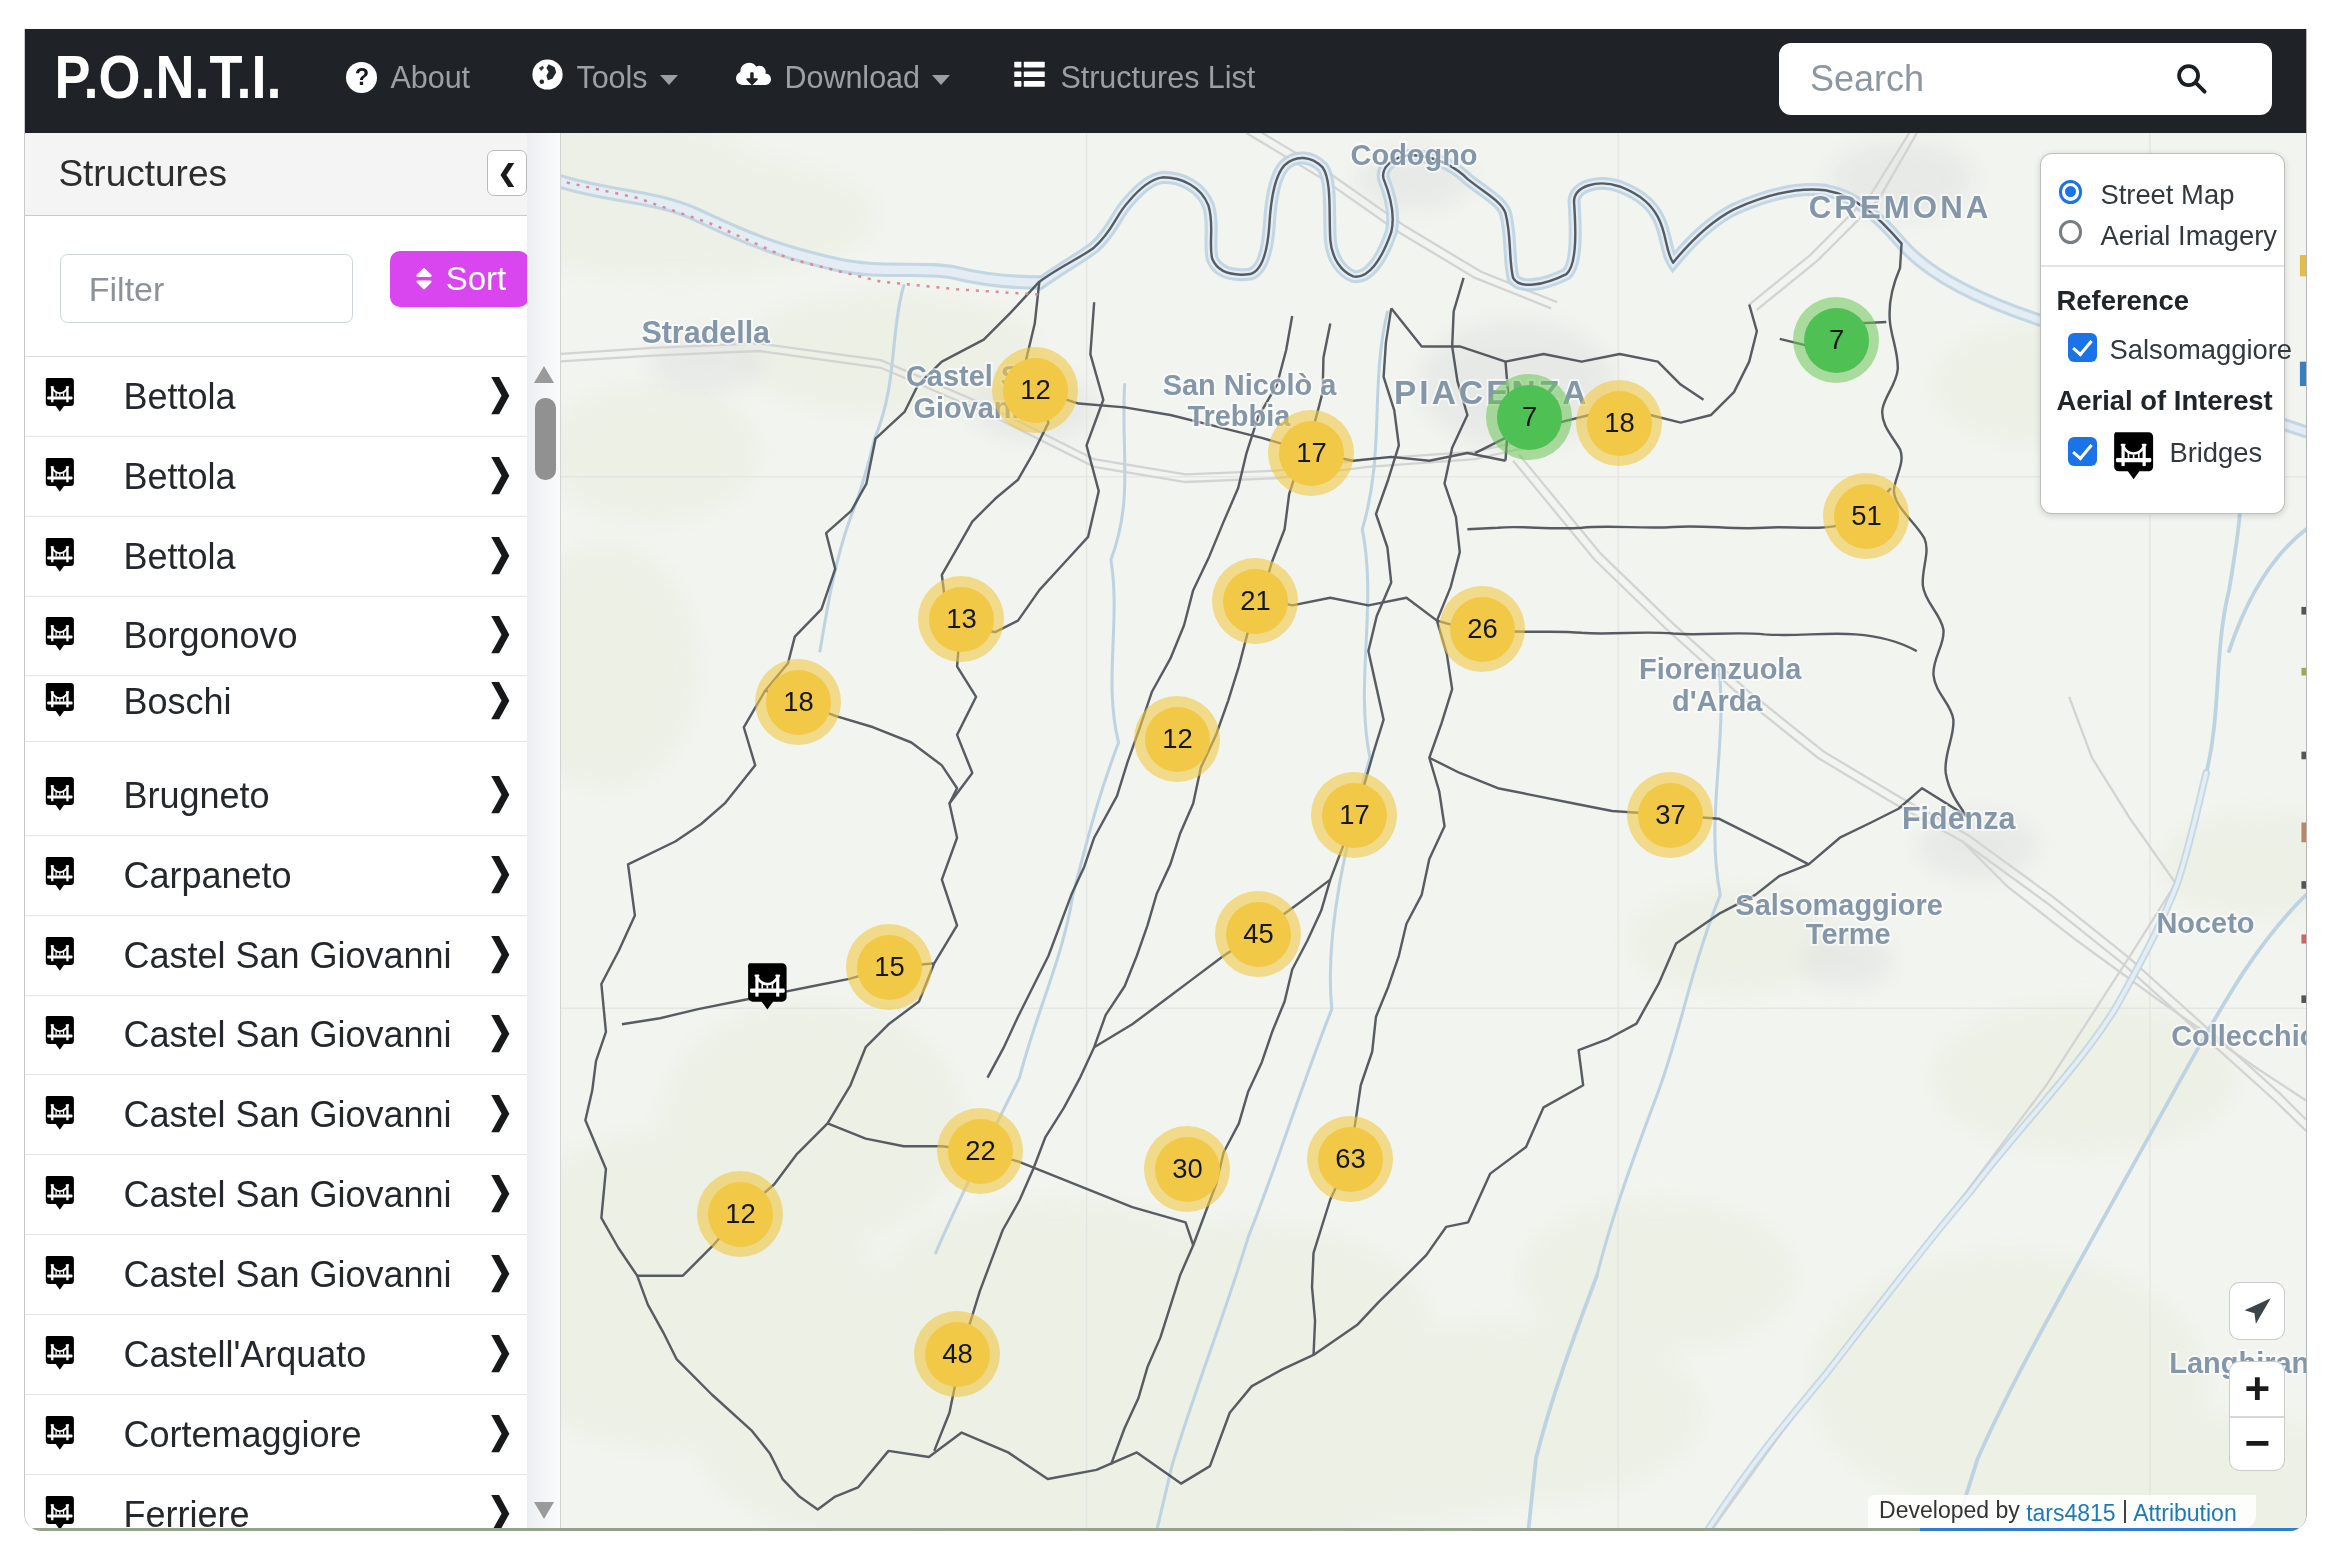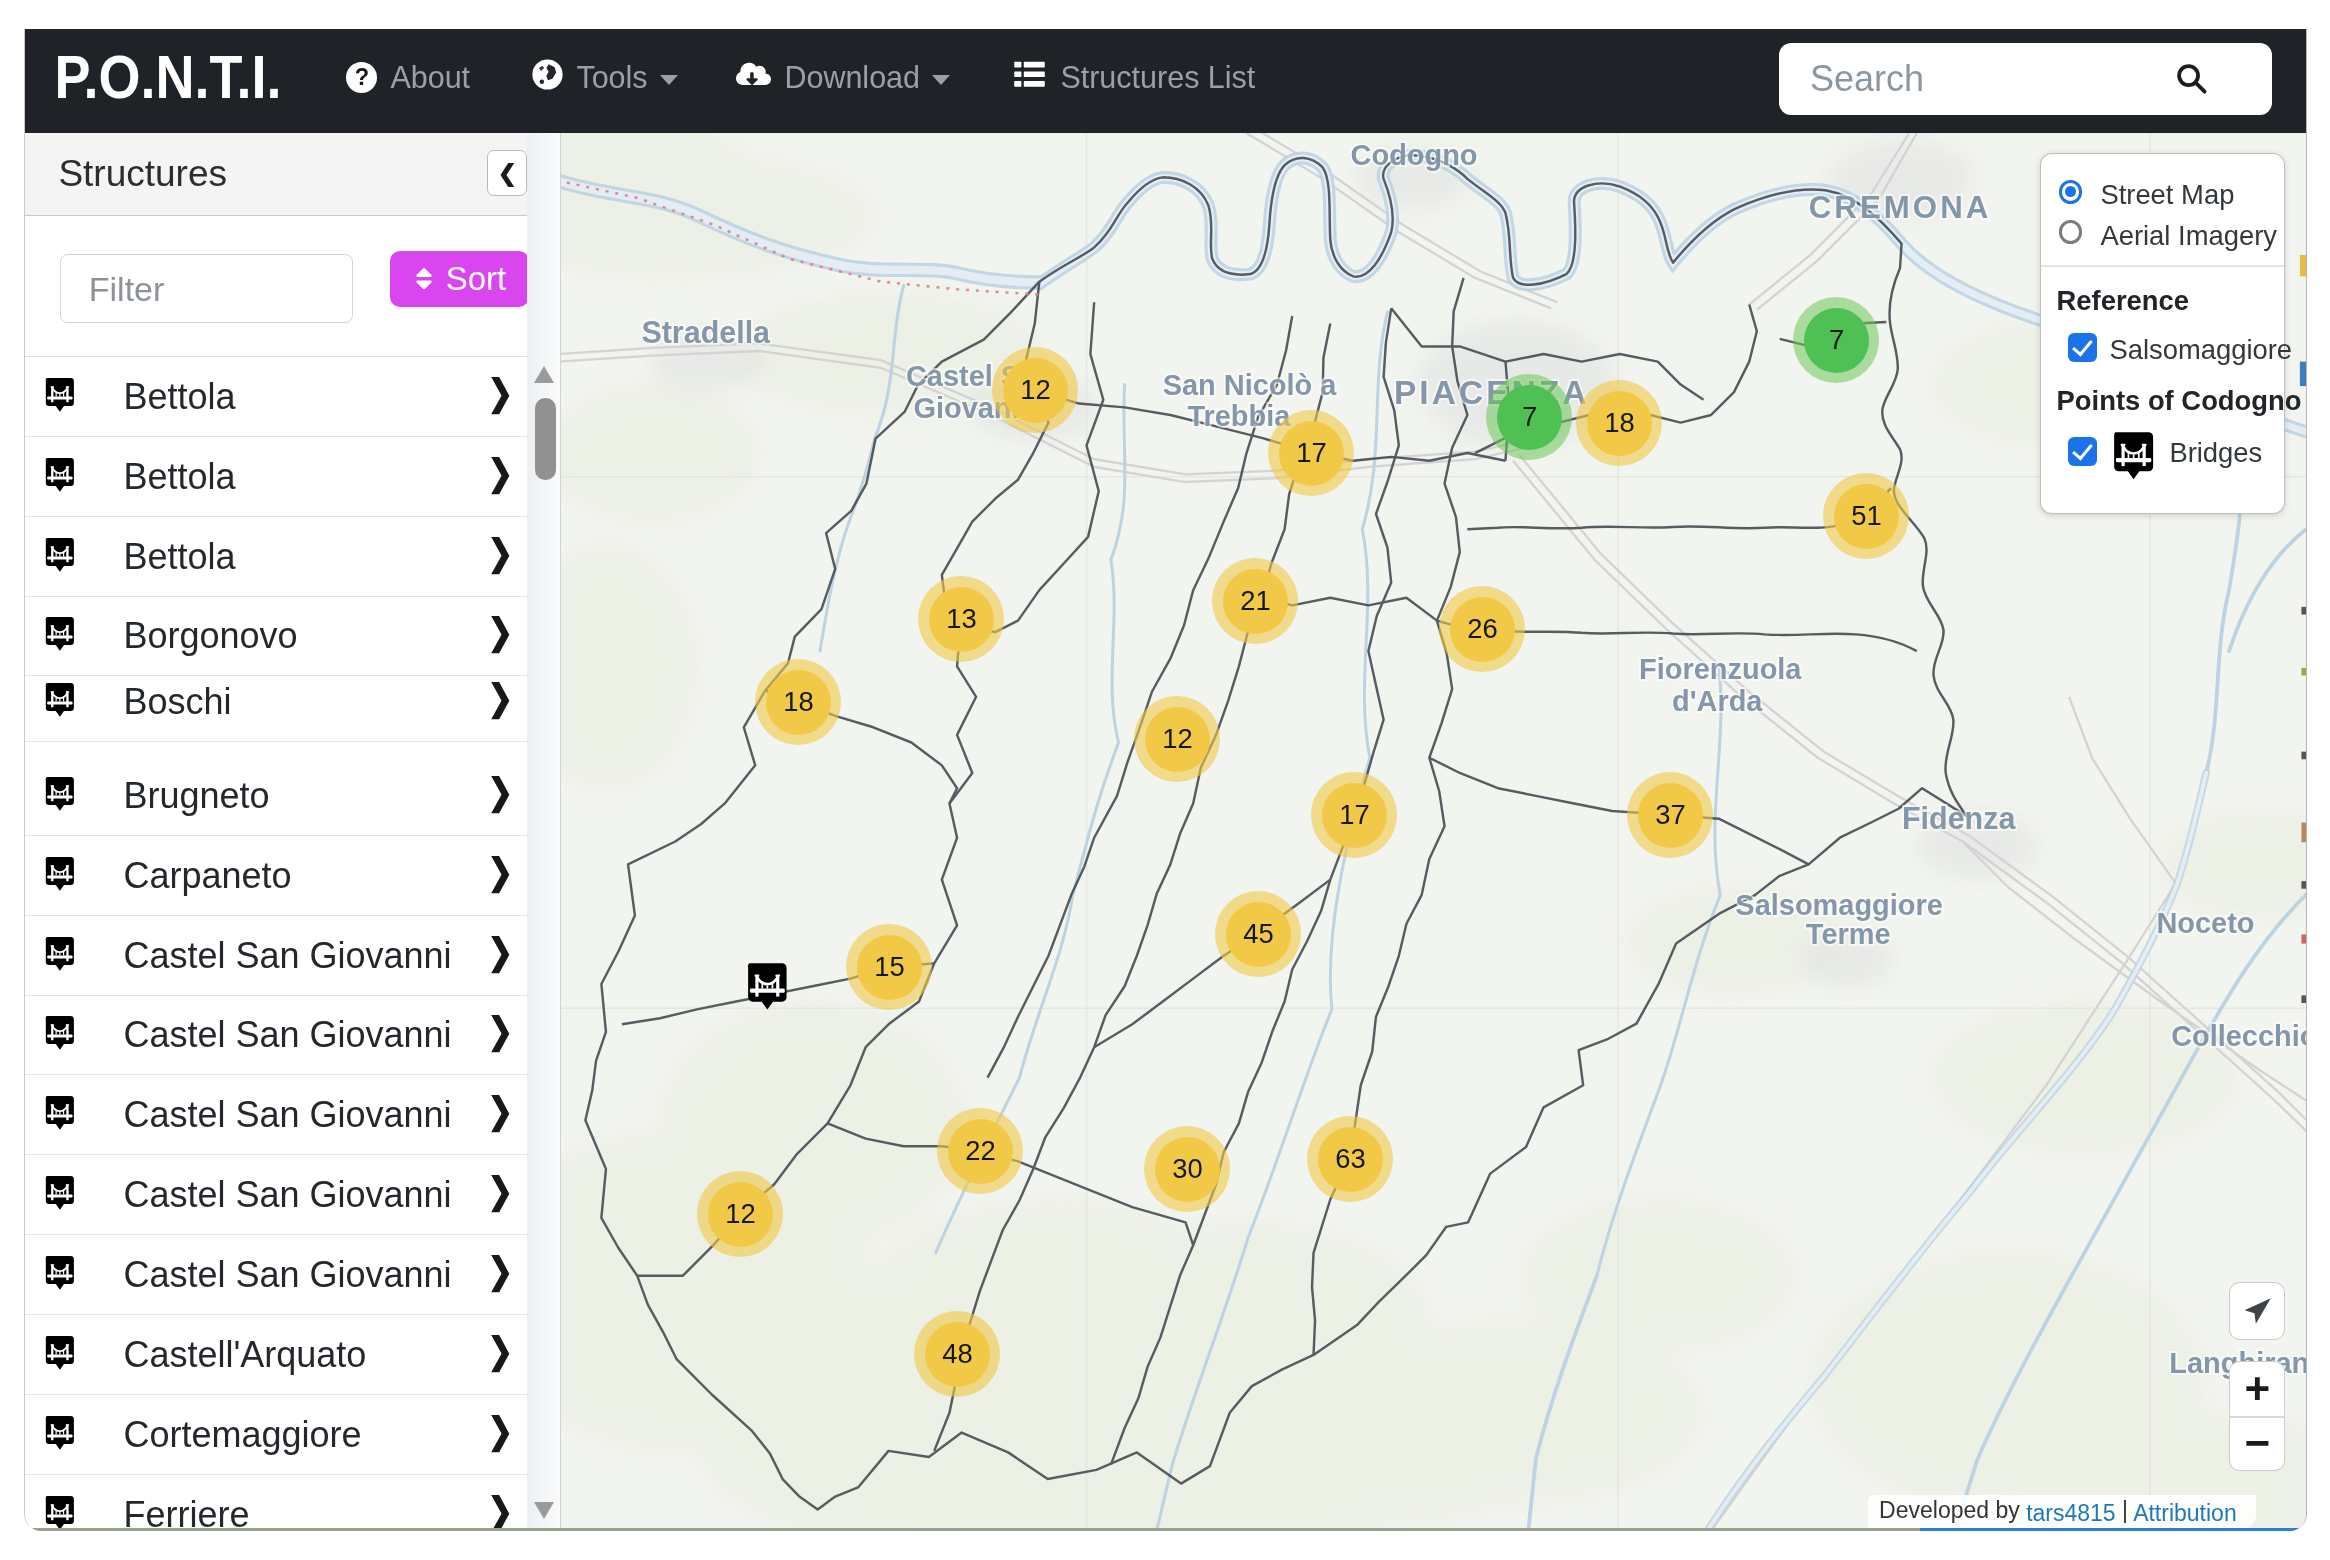--- a/index.html
+++ b/index.html
@@ -30,21 +30,21 @@
   .item{position:absolute;left:0;width:100%;height:80px;border-bottom:1.5px solid #e3e6e8;}
   .item .txt{position:absolute;left:98px;top:20px;font-size:36px;color:#24282c;}
   .item .chev{position:absolute;left:462px;top:19px;font-size:30.5px;font-weight:700;color:#16181a;transform:scaleY(1.18);}
   .bmark{position:absolute;left:20px;top:20.6px;}
   
   .sbtrack{position:absolute;left:502px;top:104px;width:34px;height:1398px;background:linear-gradient(to right,#eceff1,#fafbfc);}
   .sbthumb{position:absolute;left:7.6px;top:265px;width:20.6px;height:82px;background:#919191;border-radius:10px;}
   .arrow-up{position:absolute;left:6.9px;top:233px;width:0;height:0;border-left:10.7px solid transparent;border-right:10.7px solid transparent;border-bottom:17px solid #9a9a9a;}
   .arrow-dn{position:absolute;left:6.9px;top:1369px;width:0;height:0;border-left:10.7px solid transparent;border-right:10.7px solid transparent;border-top:17px solid #9a9a9a;}
   
-  .map{position:absolute;left:535px;top:104px;width:1746px;height:1398px;background:#bef264;overflow:hidden;border-left:1.5px solid #d0d3cf;box-sizing:border-box;}
+  .map{position:absolute;left:535px;top:104px;width:1746px;height:1398px;background:#e5e5e5;overflow:hidden;border-left:1.5px solid #d0d3cf;box-sizing:border-box;}
   .cl{position:absolute;width:86px;height:86px;border-radius:50%;}
   .cl .in{position:absolute;left:10.7px;top:10.7px;width:65px;height:65px;border-radius:50%;display:flex;align-items:center;justify-content:center;
           font-size:27.4px;color:#15181b;}
   .cly{background:rgba(240,200,70,.60);}
   .cly .in{background:#f2c847;}
   .clg{background:rgba(108,198,88,.55);}
   .clg .in{background:#4fc053;}
   
   .layers{position:absolute;left:1479px;top:20px;width:245px;height:361px;background:#fff;border:1.5px solid rgba(0,0,0,.25);border-radius:12.2px;box-sizing:border-box;box-shadow:0 1.5px 6.1px rgba(0,0,0,.15);}
   .radio{position:absolute;width:23.6px;height:23.6px;border-radius:50%;box-sizing:border-box;}
@@ -648,21 +648,21 @@
     
     <div class="layers">
       <span class="radio r-on" style="left:17.5px;top:26px"></span>
       <span class="lytxt" style="left:59px;top:25px">Street Map</span>
       <span class="radio r-off" style="left:17.5px;top:66px"></span>
       <span class="lytxt" style="left:59px;top:66px">Aerial Imagery</span>
       <div class="lydiv"></div>
       <span class="lytxt lyb" style="left:15.2px;top:131px">Reference</span>
       <span class="chk" style="left:27px;top:179px"></span>
       <span class="lytxt" style="left:68px;top:180px">Salsomaggiore</span>
-      <span class="lytxt lyb" style="left:15.2px;top:231px">Points of Codogno</span>
+      <span class="lytxt lyb" style="left:15.2px;top:231px">Aerial of Interest</span>
       <span class="chk" style="left:27px;top:283px"></span>
       <span id="lybridge" style="position:absolute;left:72px;top:277px"><span style="display:inline-block;transform:scale(0.75);transform-origin:0 0"><svg width="55" height="66" viewBox="0 0 36 43">
               <path d="M5 1h26a4 4 0 0 1 4 4v26a4 4 0 0 1-4 4H23l-5 7-5-7H5a4 4 0 0 1-4-4V5a4 4 0 0 1 1-4z" fill="#000"></path>
               <g fill="#fff">
                 <rect x="2.6" y="23.4" width="30.8" height="3.8" rx="1.2"></rect>
                 <rect x="7.4" y="11.5" width="2.8" height="19"></rect>
                 <rect x="25.8" y="11.5" width="2.8" height="19"></rect>
                 <rect x="6.6" y="11" width="4.4" height="2" rx="1"></rect>
                 <rect x="25" y="11" width="4.4" height="2" rx="1"></rect>
               </g>

